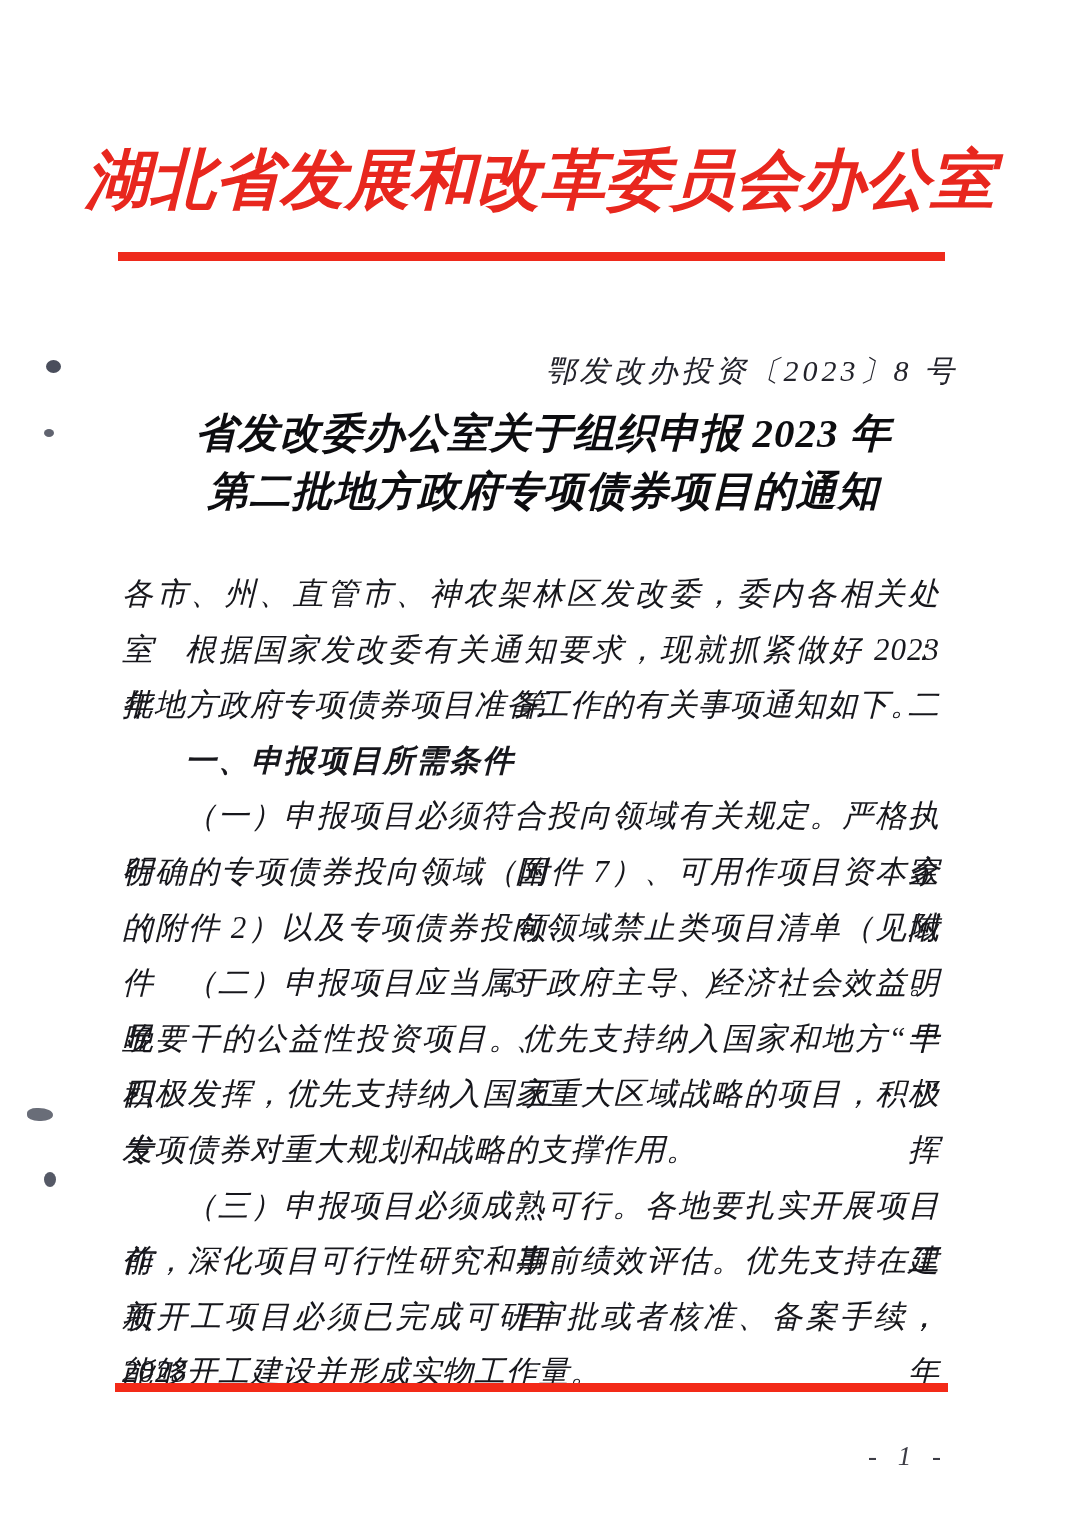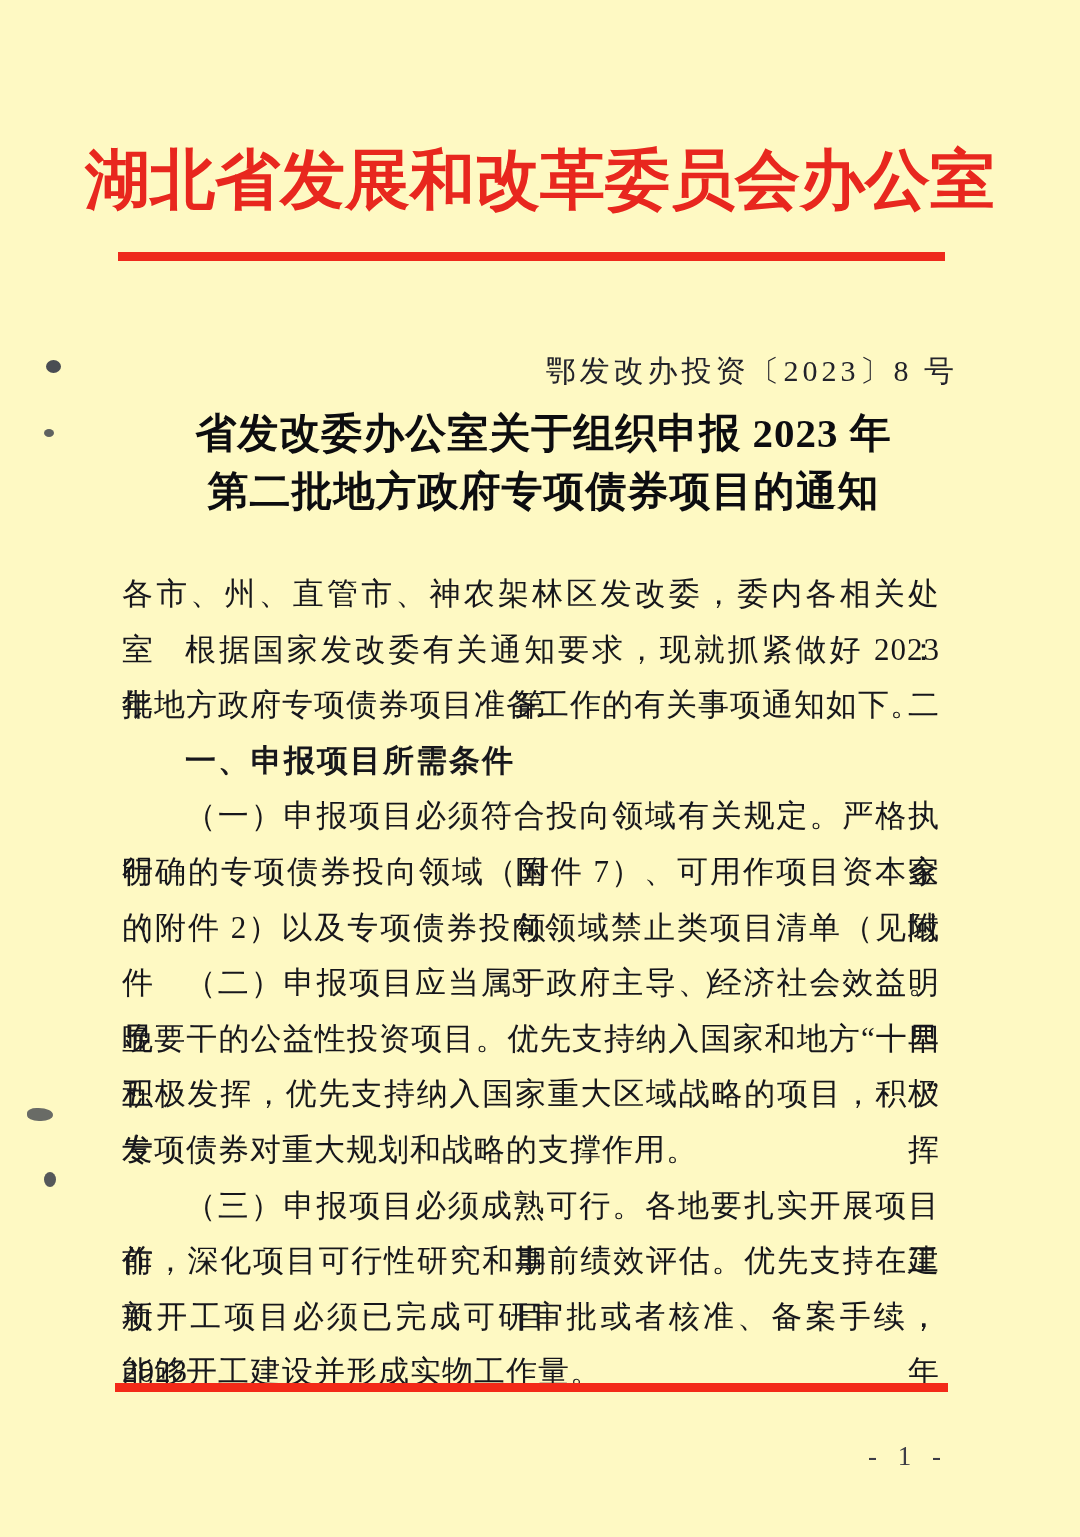--- a/index.html
+++ b/index.html
@@ -5,24 +5,25 @@
   html, body {
     margin: 0;
     padding: 0;
     background: #d8d8d8;
   }
   .page {
     position: relative;
     width: 1080px;
     height: 1537px;
     margin: 0 auto;
-    background: #fef9c3;
+    background: #ffffff;
     overflow: hidden;
     font-family: "Liberation Serif", serif;
     color: #1c1c1e;
+    font-style: italic;
   }
   .agency-header {
     position: absolute;
     top: 136px;
     left: 0;
     right: 0;
     text-align: center;
     font-size: 65px;
     font-weight: bold;
     color: #e8271e;

